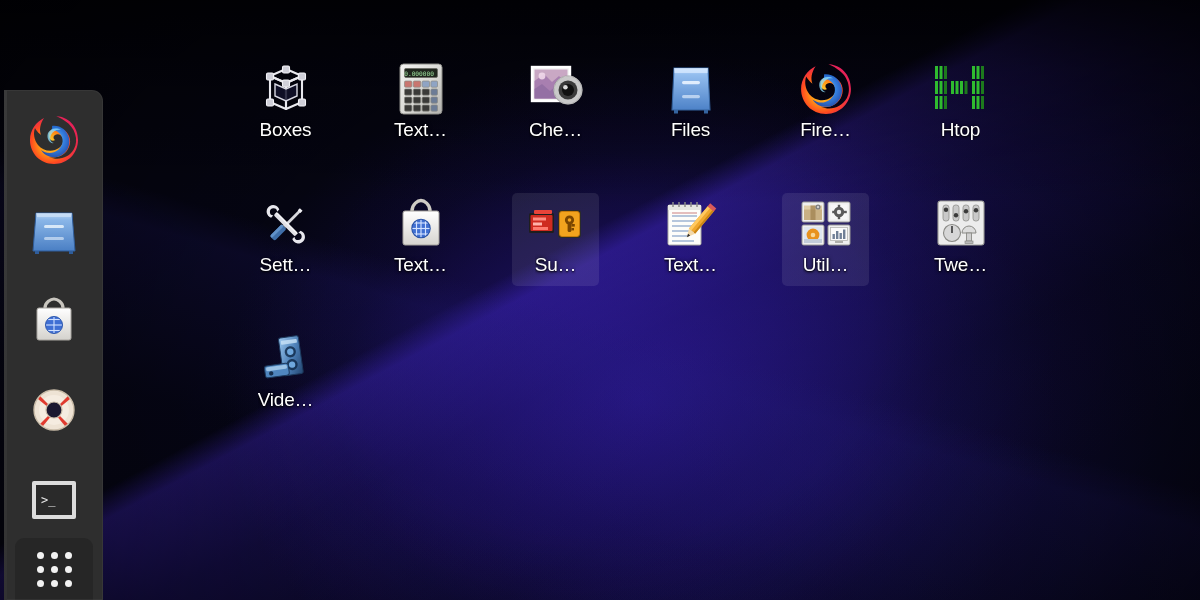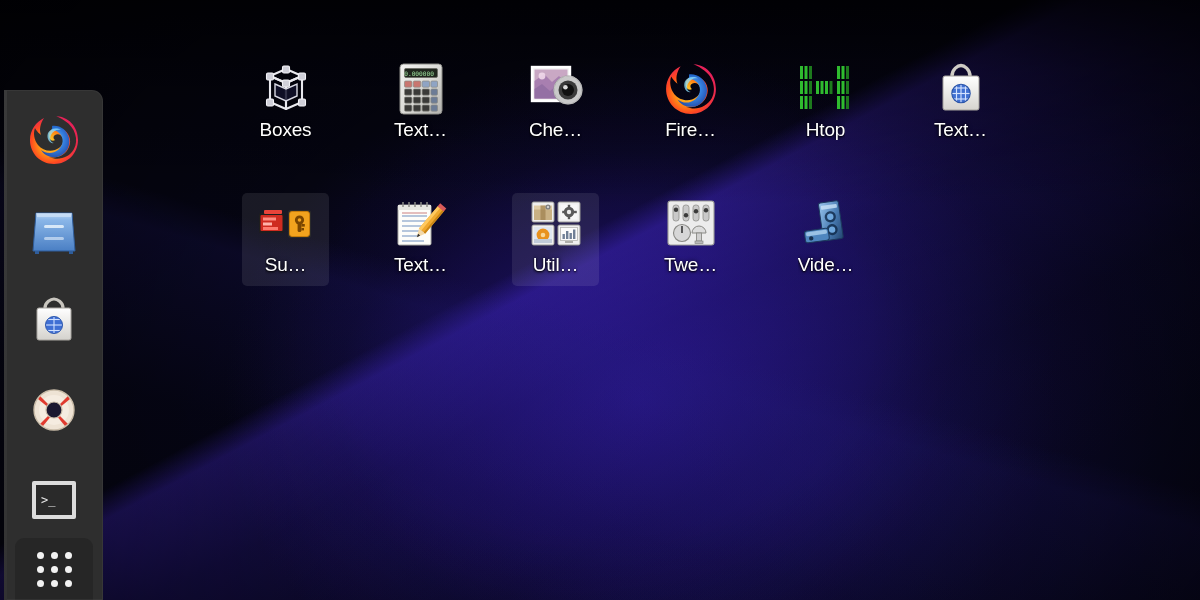--- a/index.html
+++ b/index.html
@@ -345,20 +345,40 @@
             <circle cx="40" cy="27" r="9.5" fill="#3a3a3a"></circle>
             <circle cx="40" cy="27" r="6" fill="#101010"></circle>
             <circle cx="37.4" cy="24.2" r="2.3" fill="#ffffff" opacity="0.85"></circle>
             <circle cx="40" cy="27" r="14" fill="none" stroke="#e8e8e8" stroke-width="0.9" opacity="0.6"></circle>
           </g>
         </svg>
       </span>
       <span class="lbl">Che…</span>
     </div>
 
+    <div class="desk-icon">
+      <span class="glyph">
+        <svg width="44" height="52" viewBox="0 0 44 52">
+          <defs>
+            <linearGradient id="fileG2" x1="0" y1="0" x2="0" y2="1">
+              <stop offset="0%" stop-color="#c4deff"></stop>
+              <stop offset="16%" stop-color="#93bdee"></stop>
+              <stop offset="100%" stop-color="#4d82c8"></stop>
+            </linearGradient>
+          </defs>
+          <path d="M5 5 L39 5 L41 47 L3 47 Z" fill="url(#fileG2)" stroke="#35649f" stroke-width="1.1"></path>
+          <path d="M5 5 L39 5 L38.5 10 L5.5 10 Z" fill="#d8eaff" opacity="0.75"></path>
+          <rect x="13" y="18" width="18" height="3.2" rx="1.6" fill="#eaf4ff" opacity="0.9"></rect>
+          <rect x="13" y="32" width="18" height="3.2" rx="1.6" fill="#eaf4ff" opacity="0.62"></rect>
+          <rect x="5" y="47" width="4" height="3.5" fill="#35649f"></rect>
+          <rect x="35" y="47" width="4" height="3.5" fill="#35649f"></rect>
+        </svg>
+      </span>
+      <span class="lbl">Files</span>
+    </div>
 
     <div class="desk-icon">
       <span class="glyph">
         <svg width="54" height="54" viewBox="0 0 52 52">
           <defs>
             <radialGradient id="ffOuter2" cx="42%" cy="58%" r="62%">
               <stop offset="0%" stop-color="#ffe03a"></stop>
               <stop offset="34%" stop-color="#ff9b16"></stop>
               <stop offset="64%" stop-color="#ff4b1f"></stop>
               <stop offset="100%" stop-color="#e31c5f"></stop>
@@ -421,20 +441,42 @@
               <rect class="htop-col" x="0" y="0" width="3" height="13"></rect>
               <rect class="htop-col" x="4.5" y="0" width="3" height="13"></rect>
               <rect class="htop-col dim" x="9" y="0" width="3" height="13"></rect>
             </g>
           </g>
         </svg>
       </span>
       <span class="lbl">Htop</span>
     </div>
 
+    <div class="desk-icon">
+      <span class="glyph">
+        <svg width="54" height="52" viewBox="0 0 54 52">
+
+          <g transform="rotate(-45 27 26)">
+            <rect x="7" y="23" width="17" height="7" rx="2" fill="#3f6ea8"></rect>
+            <rect x="7" y="23" width="17" height="3" rx="1.5" fill="#6a9ad0" opacity="0.8"></rect>
+            <rect x="24" y="24.6" width="4" height="3.8" fill="#a9a9ae"></rect>
+            <rect x="28" y="25.1" width="18" height="2.8" fill="#d9d9de"></rect>
+            <rect x="45" y="24.6" width="3" height="3.8" fill="#f0f0f4"></rect>
+          </g>
+
+          <g transform="rotate(45 27 26)">
+            <rect x="12" y="24" width="30" height="4.6" rx="1.6" fill="#e2e2e7"></rect>
+            <path d="M12 20.5 a6.5 6.5 0 1 0 0 11.6 l0 -3.1 a3.6 3.6 0 1 1 0 -5.4 Z" fill="#e8e8ed"></path>
+            <path d="M42 20.5 a6.5 6.5 0 1 1 0 11.6 l0 -3.1 a3.6 3.6 0 1 0 0 -5.4 Z" fill="#e8e8ed"></path>
+            <rect x="12" y="24" width="30" height="1.6" fill="#ffffff" opacity="0.65"></rect>
+          </g>
+        </svg>
+      </span>
+      <span class="lbl">Sett…</span>
+    </div>
 
     <div class="desk-icon">
       <span class="glyph">
         <svg width="50" height="52" viewBox="0 0 50 52">
           <defs>
             <linearGradient id="bagG2" x1="0" y1="0" x2="0" y2="1">
               <stop offset="0%" stop-color="#ffffff"></stop>
               <stop offset="100%" stop-color="#d6d4cf"></stop>
             </linearGradient>
           </defs>

